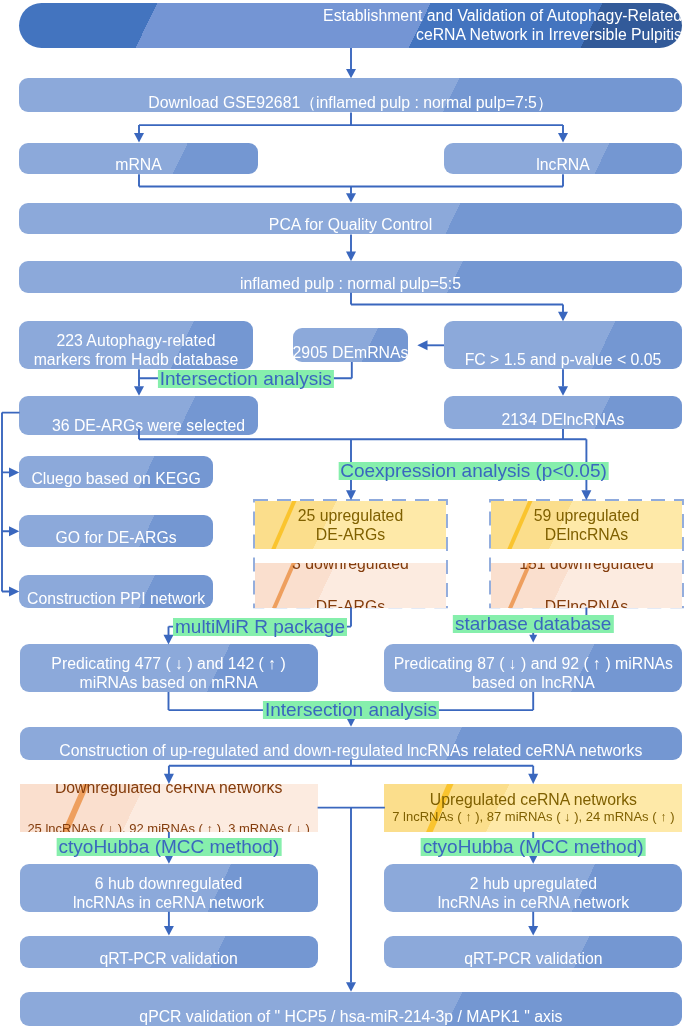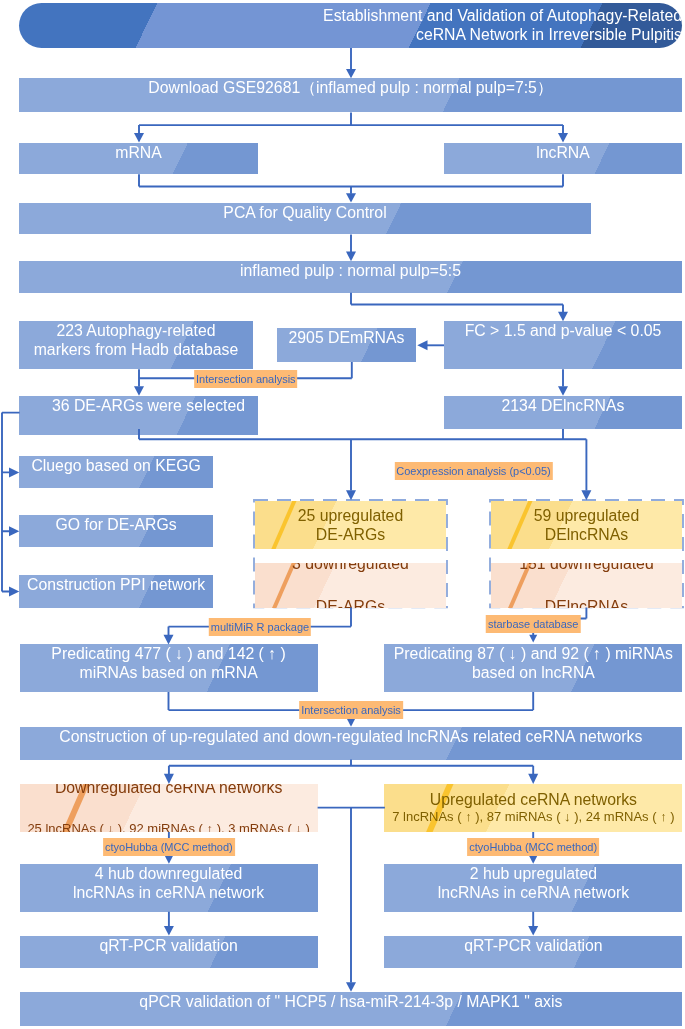--- a/index.html
+++ b/index.html
@@ -4,22 +4,22 @@
 <title>Establishment and Validation of Autophagy-Related ceRNA Network in Irreversible Pulpitis</title>
 <style>
   html,body{margin:0;padding:0;background:#ffffff;}
   body{width:685px;height:1029px;overflow:hidden;
        font-family:"Liberation Sans","DejaVu Sans",sans-serif;
        -webkit-font-smoothing:antialiased;}
   #root{position:relative;width:685px;height:1029px;background:#fff;}
 
   
   .box{position:absolute;box-sizing:border-box;display:flex;flex-direction:column;
-       align-items:center;justify-content:flex-start;text-align:center;color:#fff;
-       font-size:15.8px;line-height:19px;white-space:nowrap;z-index:3;}
+       align-items:center;justify-content:flex-end;text-align:center;color:#fff;
+       font-size:15.8px;line-height:19px;white-space:nowrap;z-index:3;border-radius:9px;}
   .box.blue{background:linear-gradient(116deg,#8CA9DA 0%,#8CA9DA var(--sp,66%),
             #7497D2 var(--sp,66%),#7497D2 100%);}
 
   
   .pill{position:absolute;border-radius:999px;overflow:hidden;z-index:3;
         display:flex;flex-direction:column;align-items:flex-end;justify-content:center;
         color:#fff;font-size:15.8px;line-height:19.7px;white-space:nowrap;
         background:linear-gradient(116deg,#4374BF 0%,#4374BF 20.2%,
                    #7495D4 20.2%,#7495D4 60.1%,#4374BF 60.1%,#4374BF 85.2%,
                    #325A99 85.2%,#325A99 100%);}
@@ -35,22 +35,22 @@
                #FEE9A8 var(--sp,33%),#FEE9A8 100%);color:#7F6000;}
   .warm.peach{background:linear-gradient(116deg,#FADFCE 0%,#FADFCE var(--sp,33%),
               #FCEBE0 var(--sp,33%),#FCEBE0 100%);color:#833C0C;gap:24px;}
   .stripe{position:absolute;top:-20%;height:140%;width:4.2px;z-index:1;
           transform:rotate(23.5deg);}
   .stripe.y{background:#FAC42E;}
   .stripe.o{background:#EE9F5E;}
   .wtext{position:relative;z-index:2;}
 
   
-  .lab{position:absolute;color:#3A67BE;font-size:11px;line-height:18px;
-       white-space:nowrap;background:#fdba74;padding:0 2px;z-index:5;
+  .lab{position:absolute;color:#3A67BE;font-size:19px;line-height:18px;
+       white-space:nowrap;background:#86efac;padding:0 2px;z-index:5;
        transform:translate(-50%,-50%);}
 
   svg.conn{position:absolute;left:0;top:0;width:685px;height:1029px;z-index:4;
            pointer-events:none;}
   .l{stroke:#3A67BE;stroke-width:1.9;fill:none;}
   .ah{fill:#3A67BE;}
 
   .sub{font-size:13px;line-height:16px;}
   .big{font-size:15.8px;line-height:18px;}
 </style>
@@ -68,33 +68,33 @@
     <span>Download GSE92681（inflamed pulp : normal pulp=7:5）</span>
   </div>
 
   <div class="box blue" style="left:19px;top:142.5px;width:239px;height:31.7px;--sp:66.4%;">
     <span>mRNA</span>
   </div>
   <div class="box blue" style="left:444px;top:142.5px;width:238px;height:31.7px;--sp:65.4%;">
     <span>lncRNA</span>
   </div>
 
-  <div class="box blue" style="left:19px;top:202.6px;width:572px;height:31.8px;--sp:65.1%;">
+  <div class="box blue" style="left:19px;top:202.6px;width:663px;height:31.8px;--sp:65.1%;">
     <span>PCA for Quality Control</span>
   </div>
 
   <div class="box blue" style="left:19px;top:261.2px;width:663px;height:31.6px;--sp:65.4%;">
     <span>inflamed pulp : normal pulp=5:5</span>
   </div>
 
   <div class="box blue" style="left:19px;top:321.3px;width:234px;height:47.9px;--sp:68%;">
     <span>223 Autophagy-related</span>
     <span>markers from Hadb database</span>
   </div>
-  <div class="box blue" style="left:277px;top:328.4px;width:139px;height:33.5px;--sp:64.6%;">
+  <div class="box blue" style="left:293px;top:328.4px;width:115px;height:33.5px;--sp:64.6%;">
     <span>2905 DEmRNAs</span>
   </div>
   <div class="box blue" style="left:444px;top:321.3px;width:238px;height:47.9px;--sp:65.6%;">
     <span>FC &gt; 1.5 and p-value &lt; 0.05</span>
   </div>
 
   <div class="box blue" style="left:19px;top:395.8px;width:239px;height:39px;padding-left:20px;--sp:68.4%;">
     <span>36 DE-ARGs were selected</span>
   </div>
   <div class="box blue" style="left:444px;top:395.8px;width:238px;height:33.2px;--sp:65.5%;">
@@ -157,21 +157,21 @@
     <span class="wtext big">Downregulated ceRNA networks</span>
     <span class="wtext sub">25 lncRNAs ( ↓ ), 92 miRNAs ( ↑ ), 3 mRNAs ( ↓ )</span>
   </div>
   <div class="warm yellow" style="left:384.4px;top:783.9px;width:298px;height:48px;--sp:39%;">
     <div class="stripe y" style="left:53px;width:6.4px;"></div>
     <span class="wtext big">Upregulated ceRNA networks</span>
     <span class="wtext sub">7 lncRNAs ( ↑ ), 87 miRNAs ( ↓ ), 24 mRNAs ( ↑ )</span>
   </div>
 
   <div class="box blue" style="left:19.6px;top:864.2px;width:298px;height:47.5px;--sp:65.7%;">
-    <span>4 hub downregulated</span>
+    <span>6 hub downregulated</span>
     <span>lncRNAs in ceRNA network</span>
   </div>
   <div class="box blue" style="left:384.4px;top:864.2px;width:298px;height:47.5px;--sp:65.7%;">
     <span>2 hub upregulated</span>
     <span>lncRNAs in ceRNA network</span>
   </div>
 
   <div class="box blue" style="left:19.6px;top:935.6px;width:298px;height:32.3px;--sp:65.5%;">
     <span>qRT-PCR validation</span>
   </div>

